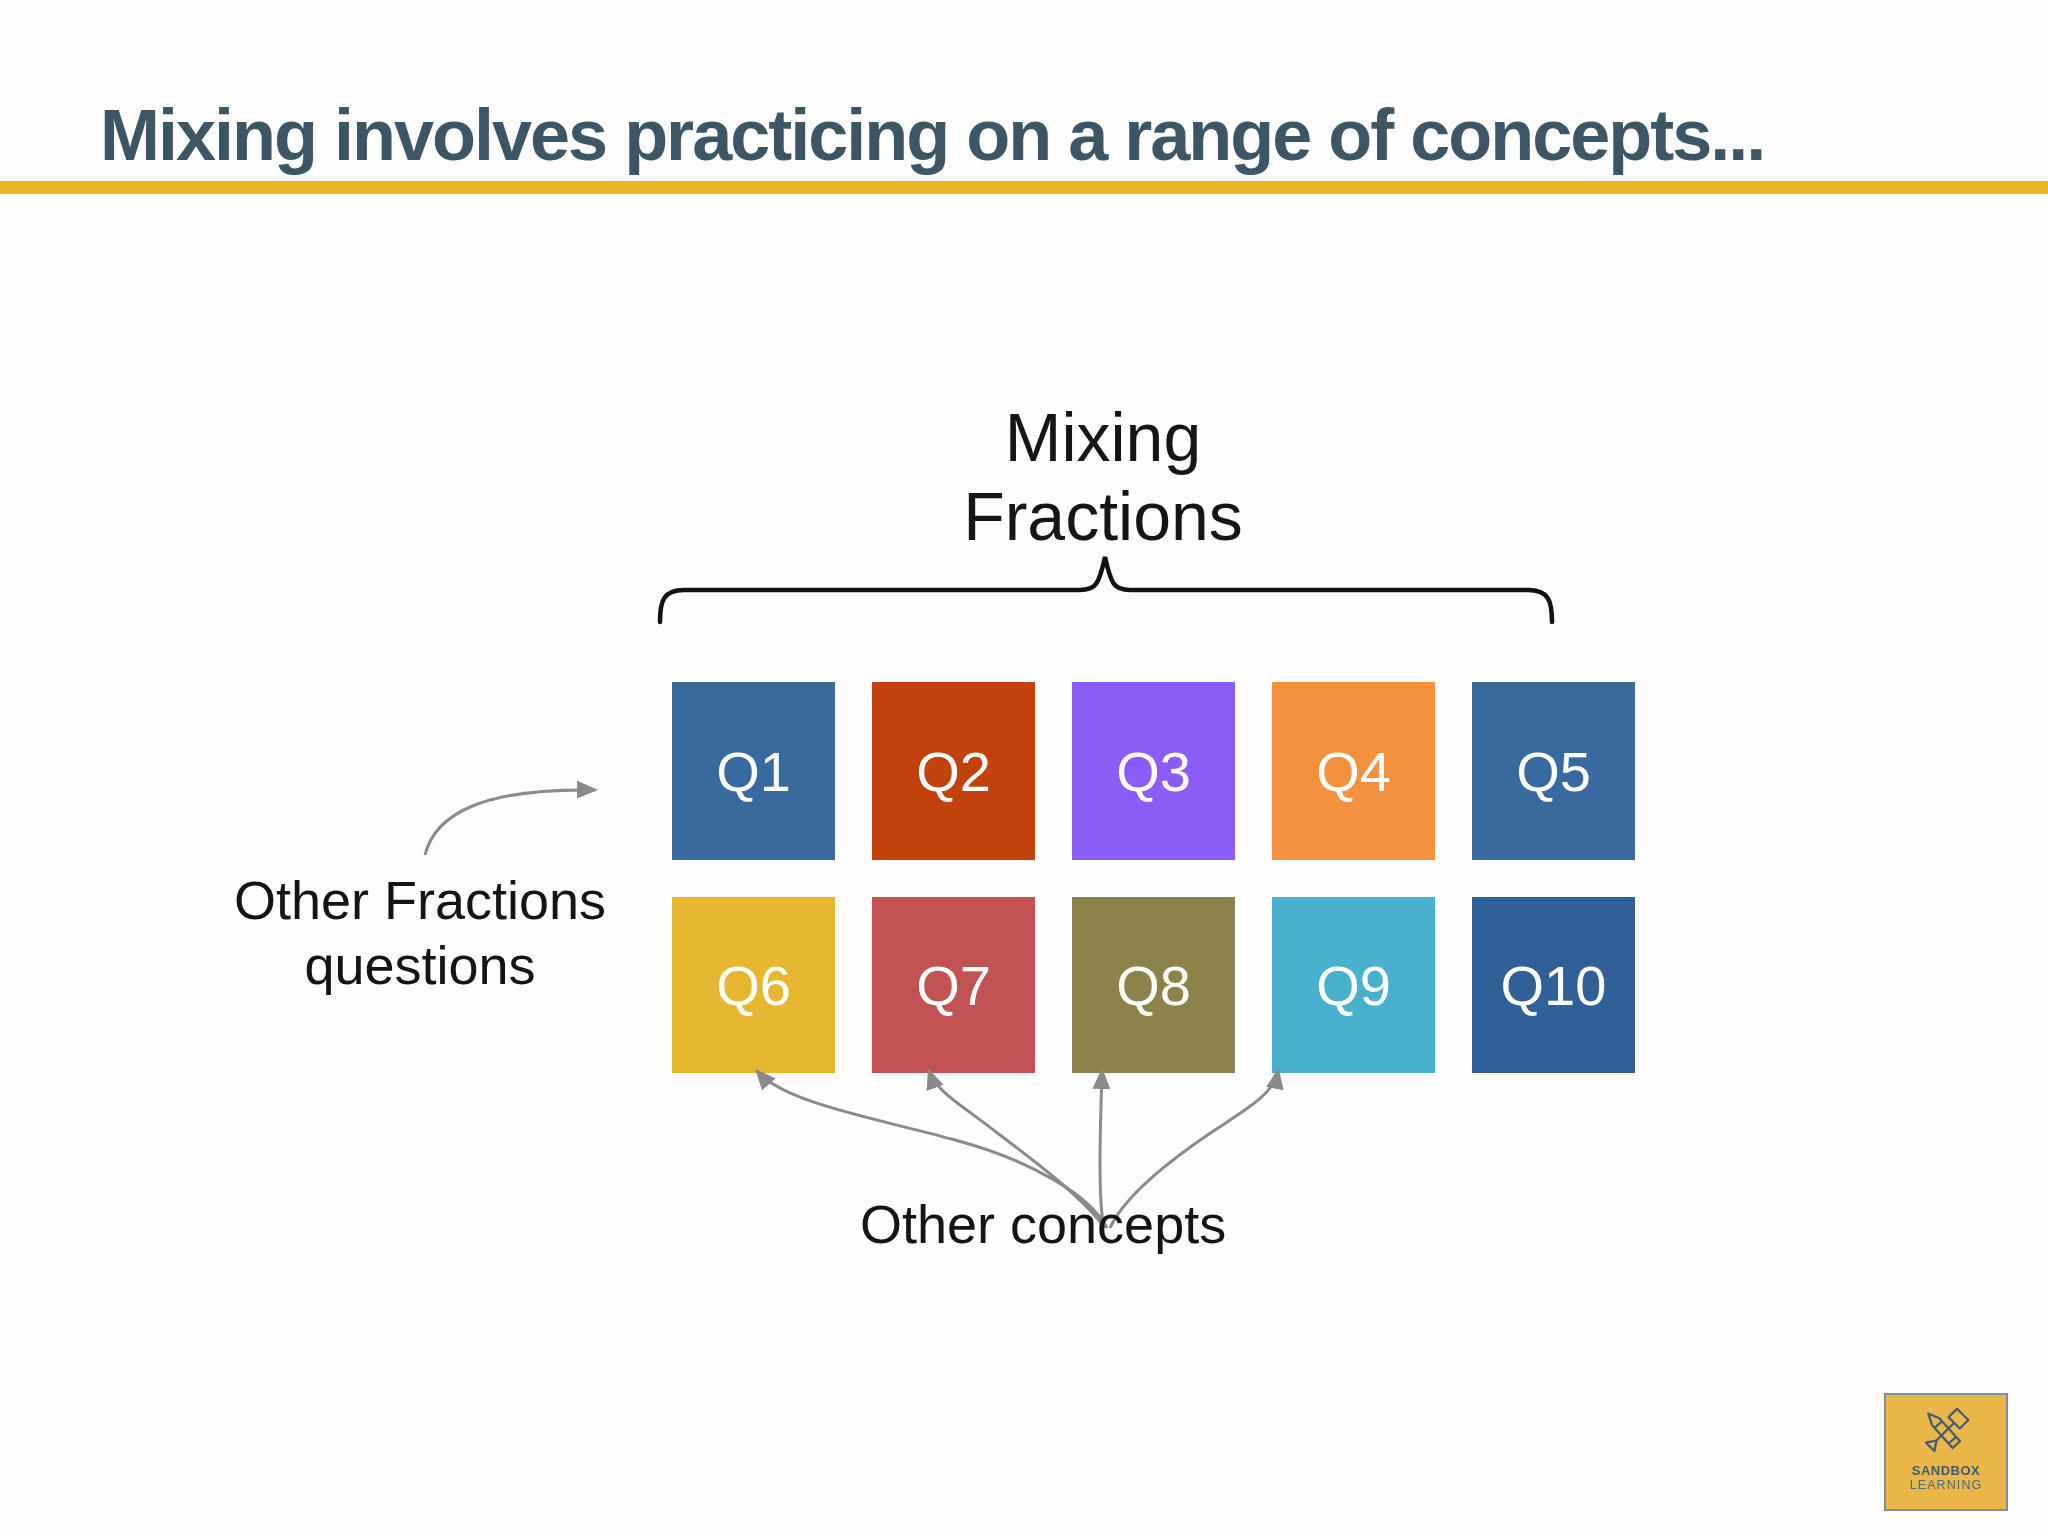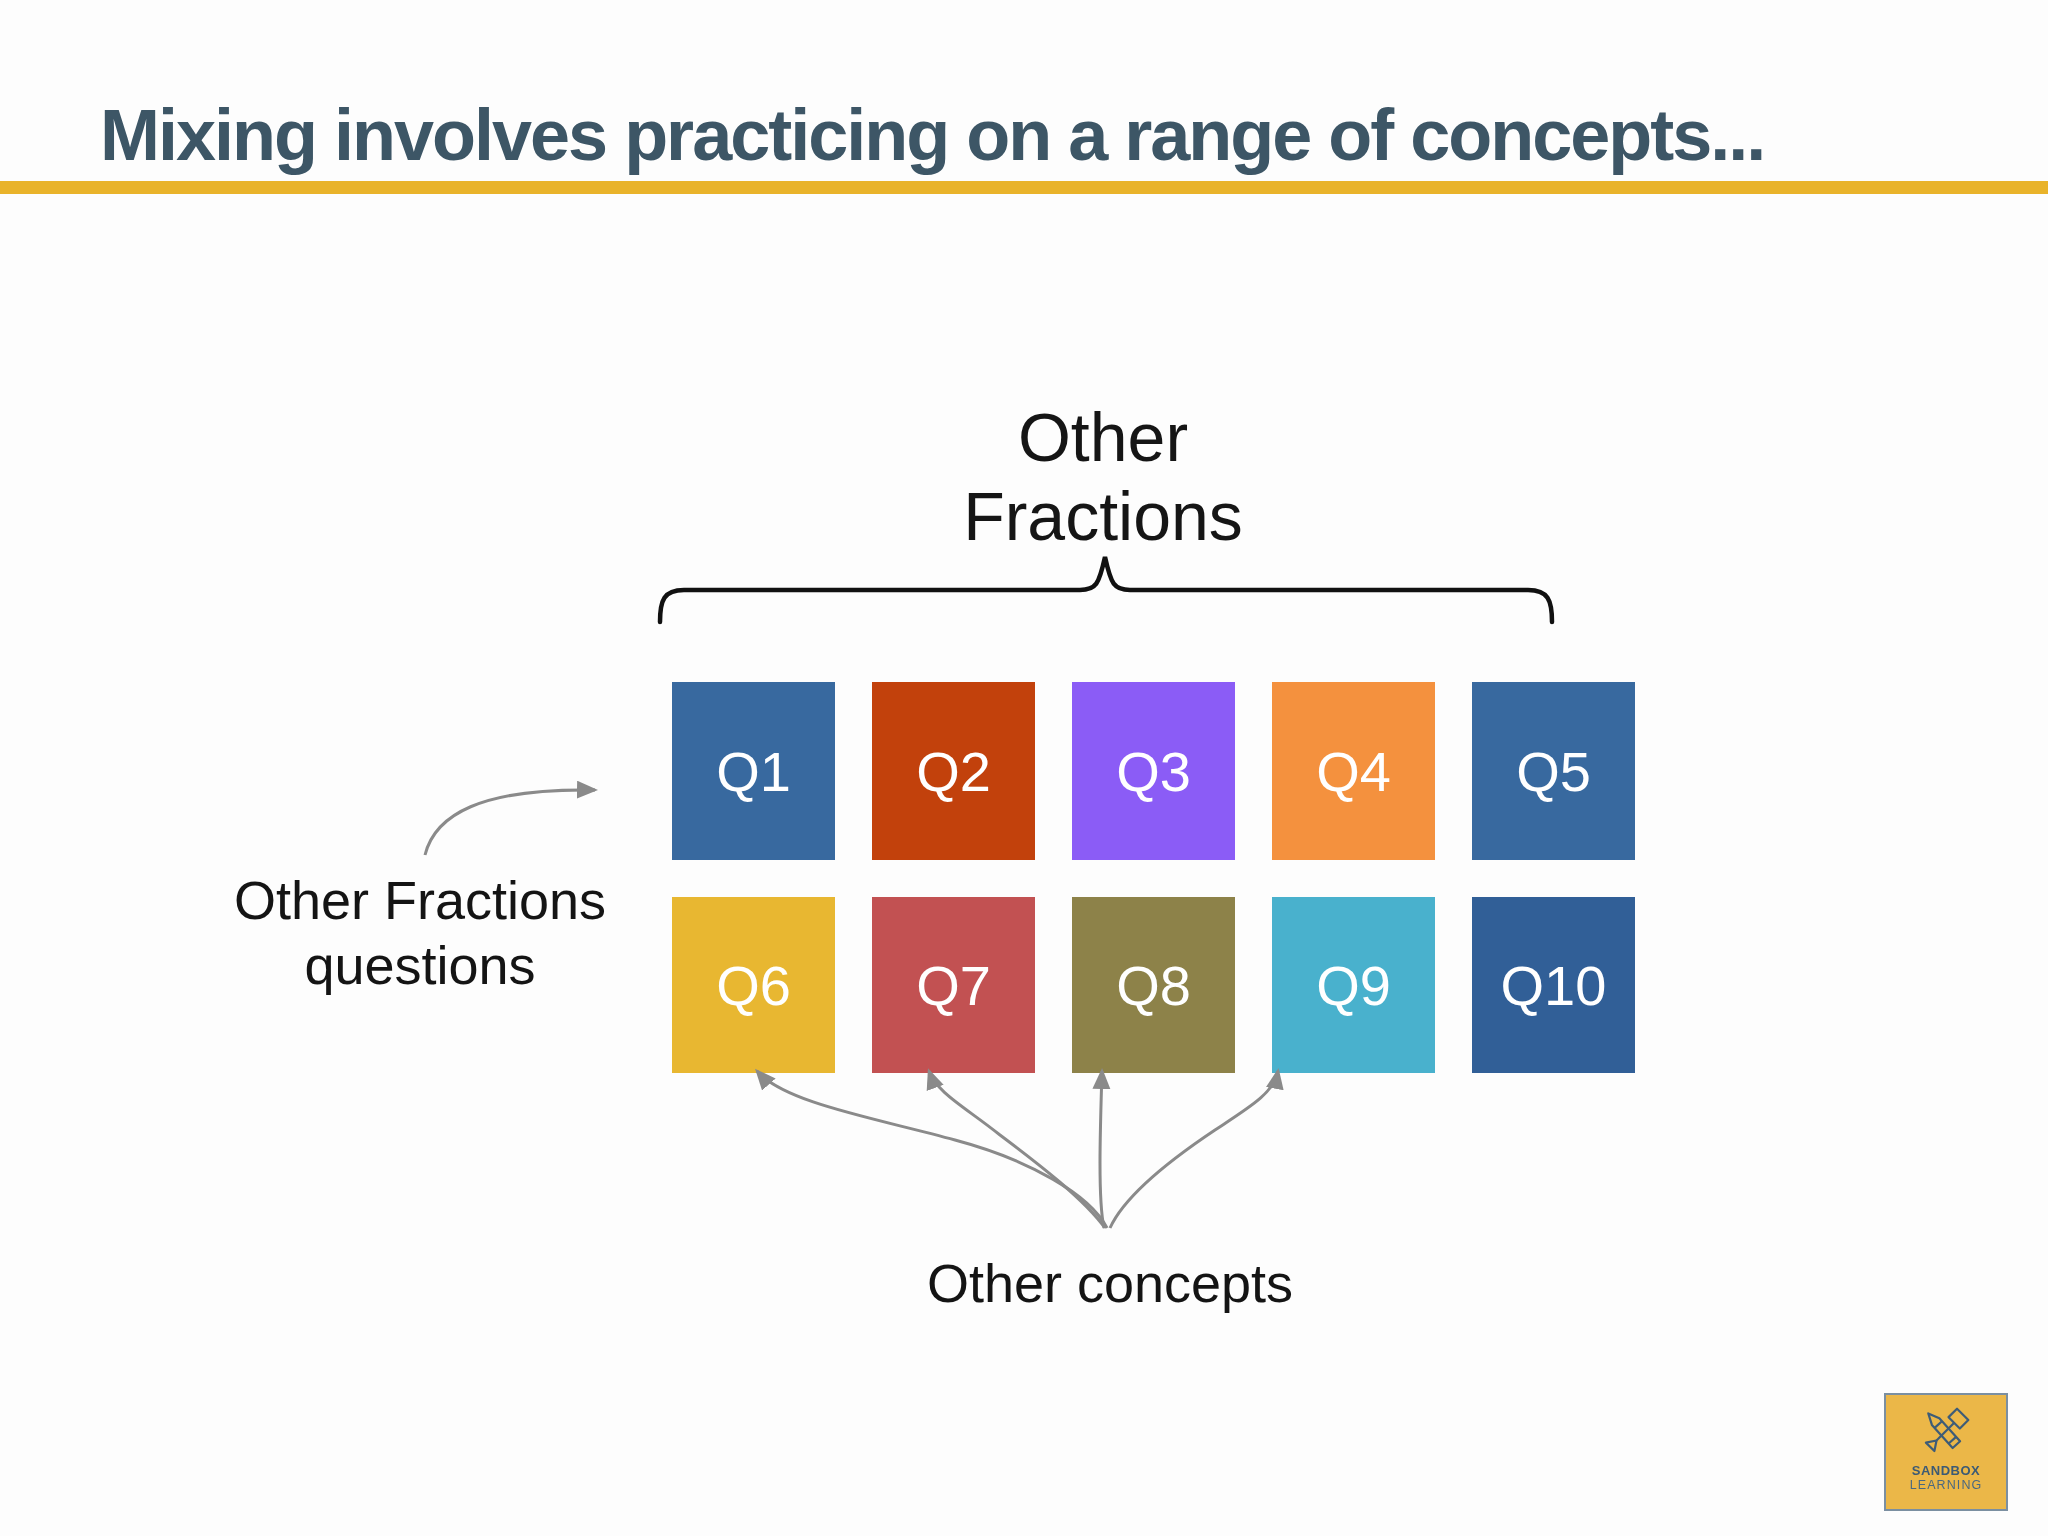--- a/index.html
+++ b/index.html
@@ -29,41 +29,41 @@
   }
   .q-cell{
     display:flex;align-items:center;justify-content:center;
     color:#ffffff;font-size:56px;font-weight:300;
   }
   .left-caption{
     position:absolute;left:160px;top:868px;width:520px;
     text-align:center;font-size:54px;line-height:1.2;color:#141414;
   }
   .bottom-caption{
-    position:absolute;left:860px;top:1252px;width:500px;
-    text-align:center;font-size:54px;color:#141414;
+    position:absolute;left:860px;top:1193px;width:500px;
+    text-align:left;font-size:54px;color:#141414;
   }
   .arrow-svg{position:absolute;}
   .logo{
     position:absolute;left:1884px;top:1393px;width:124px;height:118px;
     background:#ebb748;border:2px solid #7b8fa1;box-sizing:border-box;
     display:flex;flex-direction:column;align-items:center;
   }
   .logo-icon{margin-top:6px;}
   .logo-line1{font-size:13px;font-weight:700;letter-spacing:.5px;color:#3c5a74;line-height:15px;}
   .logo-line2{font-size:12.5px;font-weight:400;letter-spacing:1.1px;color:#4a6880;line-height:15px;}
 </style>
 </head>
 <body>
 
 <div class="slide-title">Mixing involves practicing on a range of concepts...</div>
 
 <div class="accent-bar"></div>
 
-<div class="group-label">Other Fractions</div>
+<div class="group-label">Mixing Fractions</div>
 
 <svg class="brace-svg" width="930" height="95" viewBox="0 0 930 95">
   <path d="M 20 82 C 20 60 24 50 44 50 L 440 50 C 456 50 459 44 465 17 C 471 44 474 50 490 50 L 888 50 C 908 50 912 60 912 82" fill="none" stroke="#111111" stroke-width="4.5" stroke-linecap="round"></path>
 </svg>
 
 <div class="q-grid" id="q-grid">
     <div class="q-cell" style="background: rgb(56, 105, 159);">Q1</div>
     <div class="q-cell" style="background: #c2410c;">Q2</div>
     <div class="q-cell" style="background: #8b5cf6;">Q3</div>
     <div class="q-cell" style="background: rgb(244, 145, 62);">Q4</div>

